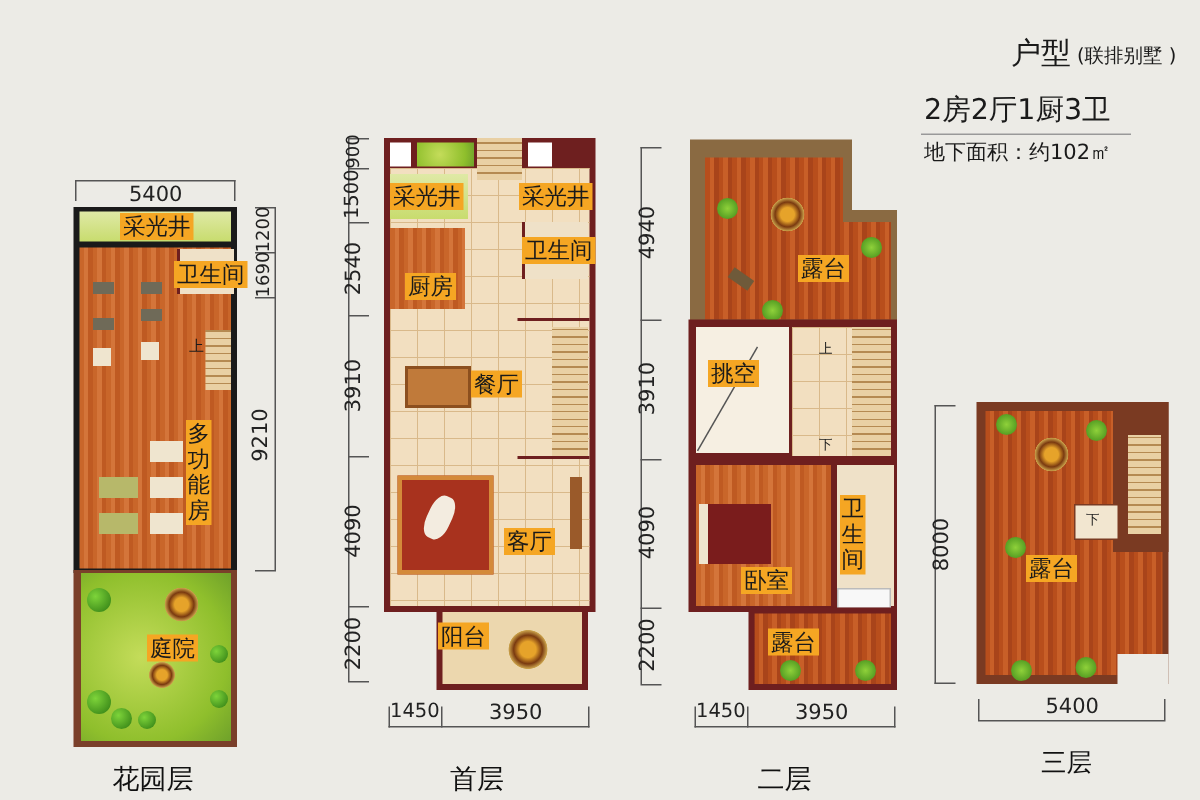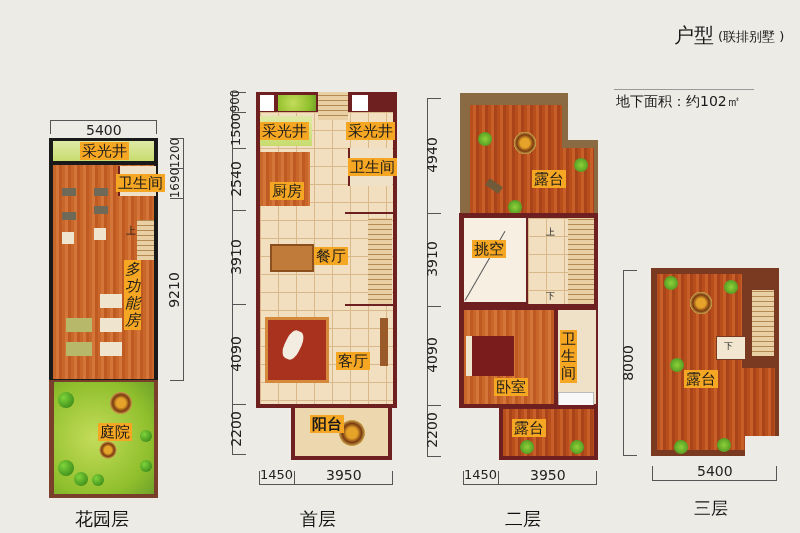--- a/index.html
+++ b/index.html
@@ -21,20 +21,21 @@
   .plant{position:absolute;width:14px;height:14px;border-radius:50%;background:radial-gradient(circle,#8fd13a,#3f8a1a);}
   .tree{position:absolute;border-radius:50%;background:radial-gradient(circle at 35% 35%,#7ed43a,#2d7a12);}
   .flower{position:absolute;width:26px;height:26px;border-radius:50%;background:radial-gradient(circle,#e6a32a 25%,#7a3a10 45%,#c9a04a 60%,transparent 62%);}
 </style>
 </head>
 <body>
 
 <div class="abs" style="left:610px;top:4px;width:190px;height:110px;">
   <span class="abs" style="left:64px;top:18px;font-size:20px;">户型</span>
   <span class="abs" style="left:108px;top:24px;font-size:13px;">(联排别墅 )</span>
+  <span class="abs" style="left:6px;top:56px;font-size:19px;">2房2厅1厨3卫</span>
   <div class="abs" style="left:4px;top:85px;width:140px;height:1px;background:#999;"></div>
   <span class="abs" style="left:6px;top:89px;font-size:14px;">地下面积：约102㎡</span>
 </div>
 
 <div>
 
   <div class="dline" style="left:50px;top:120px;width:1px;height:14px;"></div>
   <div class="dline" style="left:156px;top:120px;width:1px;height:14px;"></div>
   <div class="dline" style="left:50px;top:120px;width:107px;height:1px;"></div>
   <span class="dim-num" style="left:86px;top:122px;">5400</span>
@@ -49,21 +50,21 @@
   <span class="dim-v" style="left:152px;top:282px;width:44px;">9210</span>
 
   <div class="abs" style="left:49px;top:138px;width:109px;height:244px;background:#1a1a1a;"></div>
   <div class="abs lightwell" style="left:53px;top:141px;width:101px;height:20px;"></div>
   <div class="abs wood" style="left:53px;top:165px;width:101px;height:214px;"></div>
   <div class="abs" style="left:118px;top:166px;width:36px;height:30px;background:#efe1c8;border-left:2px solid #6e1f1f;"></div>
   <div class="abs stairs" style="left:137px;top:220px;width:17px;height:40px;"></div>
   <span class="label" style="left:80px;top:142px;">采光井</span>
   <span class="label" style="left:116px;top:174px;">卫生间</span>
   <span class="abs" style="left:126px;top:224px;font-size:10px;">上</span>
-  <span class="vlabel" style="left:124px;top:260px;font-style:italic;">多功能房</span>
+  <span class="vlabel" style="left:124px;top:280px;">多功能房</span>
 
   <div class="abs" style="left:62px;top:188px;width:14px;height:8px;background:#6f6a58;"></div>
   <div class="abs" style="left:94px;top:188px;width:14px;height:8px;background:#6f6a58;"></div>
   <div class="abs" style="left:62px;top:212px;width:14px;height:8px;background:#6f6a58;"></div>
   <div class="abs" style="left:94px;top:206px;width:14px;height:8px;background:#6f6a58;"></div>
   <div class="abs" style="left:62px;top:232px;width:12px;height:12px;background:#efe5cf;"></div>
   <div class="abs" style="left:94px;top:228px;width:12px;height:12px;background:#efe5cf;"></div>
   <div class="abs" style="left:66px;top:318px;width:26px;height:14px;background:#b7b86a;"></div>
   <div class="abs" style="left:66px;top:342px;width:26px;height:14px;background:#b7b86a;"></div>
   <div class="abs" style="left:100px;top:318px;width:22px;height:14px;background:#efe5cf;"></div>
@@ -131,21 +132,21 @@
   <div class="abs" style="left:291px;top:404px;width:101px;height:56px;background:#6e1f1f;"></div>
   <div class="abs" style="left:295px;top:408px;width:93px;height:48px;background:#ecd7ae;"></div>
   <div class="flower" style="left:337px;top:418px;width:30px;height:30px;"></div>
 
   <span class="label" style="left:260px;top:122px;">采光井</span>
   <span class="label" style="left:346px;top:122px;">采光井</span>
   <span class="label" style="left:270px;top:182px;">厨房</span>
   <span class="label" style="left:348px;top:158px;">卫生间</span>
   <span class="label" style="left:314px;top:247px;">餐厅</span>
   <span class="label" style="left:336px;top:352px;">客厅</span>
-  <span class="label" style="left:310px;top:415px;font-weight:bold;">阳台</span>
+  <span class="label" style="left:292px;top:415px;">阳台</span>
 
   <span class="floor-name" style="left:300px;top:507px;">首层</span>
 </div>
 
 <div>
   <div class="dline" style="left:427px;top:98px;width:1px;height:358px;"></div>
   <div class="dline" style="left:427px;top:98px;width:14px;height:1px;"></div>
   <div class="dline" style="left:427px;top:213px;width:14px;height:1px;"></div>
   <div class="dline" style="left:427px;top:306px;width:14px;height:1px;"></div>
   <div class="dline" style="left:427px;top:405px;width:14px;height:1px;"></div>

